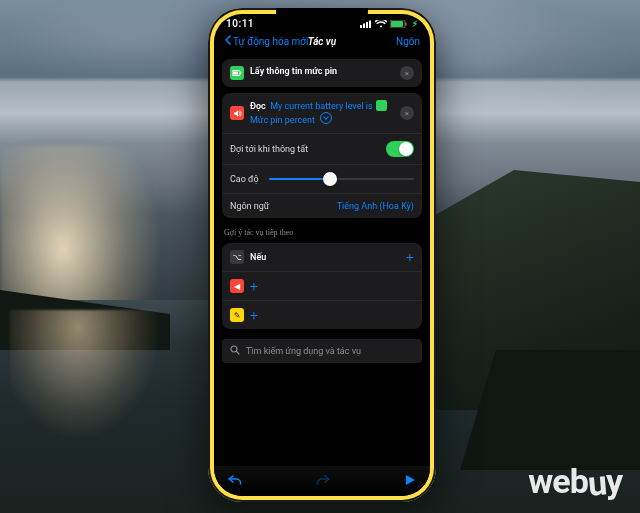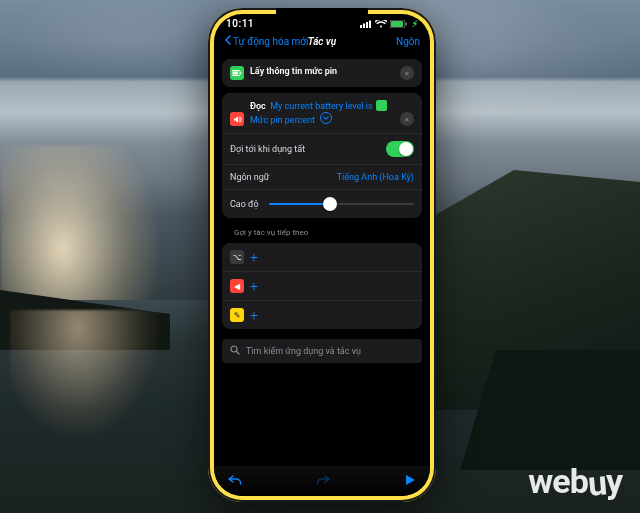--- a/index.html
+++ b/index.html
@@ -73,21 +73,21 @@
   .opt-label{color:#d9d9de;}
   .opt-val{color:#0a84ff;}
   .toggle{width:28px;height:16px;background:#30d158;border-radius:16px;position:relative;}
   .toggle:after{content:"";position:absolute;right:1px;top:1px;width:14px;height:14px;background:#fff;border-radius:50%;box-shadow:0 1px 2px rgba(0,0,0,.4);}
   .slider{flex:1 1 auto;height:14px;display:flex;align-items:center;margin-left:10px;}
   .track{height:2px;border-radius:2px;position:relative;flex:1;}
   .fill{position:absolute;left:0;top:0;height:2px;background:#0a84ff;border-radius:2px;}
   .rest{position:absolute;right:0;top:0;height:2px;background:#3a3a3c;border-radius:2px;}
   .thumb{position:absolute;top:-6px;width:14px;height:14px;background:#fff;border-radius:50%;box-shadow:0 1px 3px rgba(0,0,0,.6);transform:translateX(-50%);}
 
-  .section-title{color:#8e8e93;font-size:8px;margin:10px 12px 2px;}
+  .section-title{color:#8e8e93;font-size:8px;margin:10px 2px 2px;font-family:Liberation Serif, serif;}
   .sug{display:flex;align-items:center;padding:7px 8px;gap:6px;}
   .sug + .sug{border-top:1px solid #2b2b2d;}
   .plus{color:#0a84ff;font-size:14px;font-weight:300;line-height:1;}
   .sug .label{font-weight:500;}
 
   .search{margin:10px 8px 0;background:#1c1c1e;border-radius:4px;display:flex;align-items:center;padding:6px 8px;gap:6px;color:#8e8e93;}
   .toolbar{position:absolute;left:0;right:0;bottom:0;height:30px;display:flex;align-items:center;justify-content:space-between;padding:0 14px;background:linear-gradient(#0f0f10,#000);}
   .tb-btn{color:#0a84ff;font-size:13px;}
   .tb-dim{opacity:.35;}
 </style>
@@ -163,62 +163,63 @@
                 <rect x="8.3" y="2" width="1" height="2" fill="#fff"></rect>
                 <rect x="1" y="1.5" width="5" height="3" fill="#fff"></rect>
               </svg>
           </span>
           <span class="label">Lấy thông tin mức pin</span>
           <span class="clear">×</span>
         </div>
       </div>
 
       <div class="card">
-        <div class="row" style="align-items:flex-end;">
+        <div class="row" style="align-items:center;">
           <span class="icon-box red">
             <svg width="9" height="9" viewBox="0 0 9 9">
                 <path d="M1 3.5h1.5L5 1.5v6L2.5 5.5H1z" fill="#fff"></path>
                 <path d="M6 2.5a2.5 2.5 0 010 4M7 1.5a4 4 0 010 6" stroke="#fff" stroke-width=".8" fill="none" stroke-linecap="round"></path>
               </svg>
           </span>
           <span class="speak-text">
             <span>Đọc</span>&nbsp;
             <span class="link">
               <span>My current battery level is</span>
               <span class="inline-icon"></span><span>Mức pin percent</span>
             </span>
             <span class="chev-down"></span>
           </span>
           <span class="clear">×</span>
         </div>
 
         <div class="opt">
-          <span class="opt-label">Đợi tới khi dụng tất</span>
+          <span class="opt-label">Đợi tới khi thông tất</span>
           <span class="toggle"></span>
-        </div>
-        <div class="opt">
-          <span class="opt-label">Ngôn ngữ</span>
-          <span class="opt-val">Tiếng Anh (Hoa Kỳ)</span>
         </div>
         <div class="opt">
           <span class="opt-label">Cao độ</span>
           <span class="slider">
             <span class="track">
                 <span class="fill" style="width:42%"></span>
                 <span class="rest" style="width:58%"></span>
                 <span class="thumb" style="left:42%"></span>
               </span>
           </span>
         </div>
+        <div class="opt">
+          <span class="opt-label">Ngôn ngữ</span>
+          <span class="opt-val">Tiếng Anh (Hoa Kỳ)</span>
+        </div>
       </div>
 
       <div class="section-title">Gợi ý tác vụ tiếp theo</div>
       <div class="card" id="sug-list">
           <div class="sug">
             <span class="icon-box grey">⌥</span>
+            <span class="label">Nếu</span>
             <span class="plus">+</span>
           </div>
           <div class="sug">
             <span class="icon-box red">◀︎</span>
             <span class="plus">+</span>
           </div>
           <div class="sug">
             <span class="icon-box yellow">✎</span>
             <span class="plus">+</span>
           </div>

